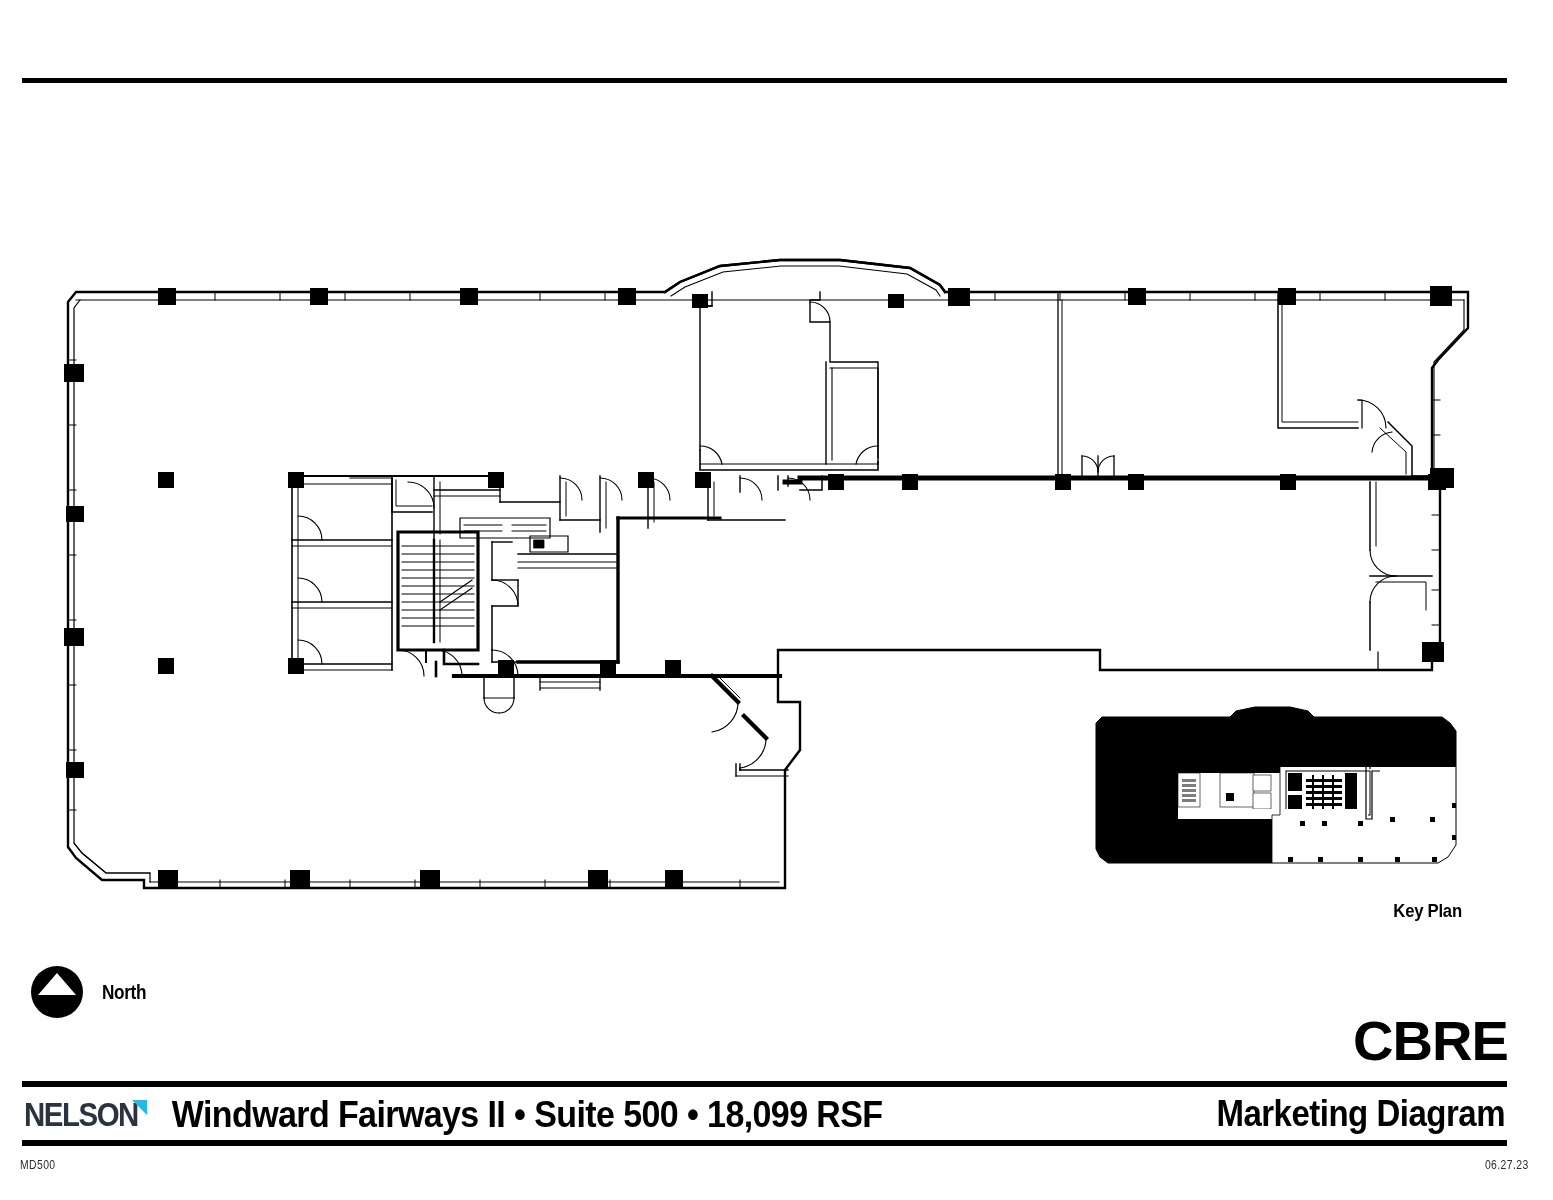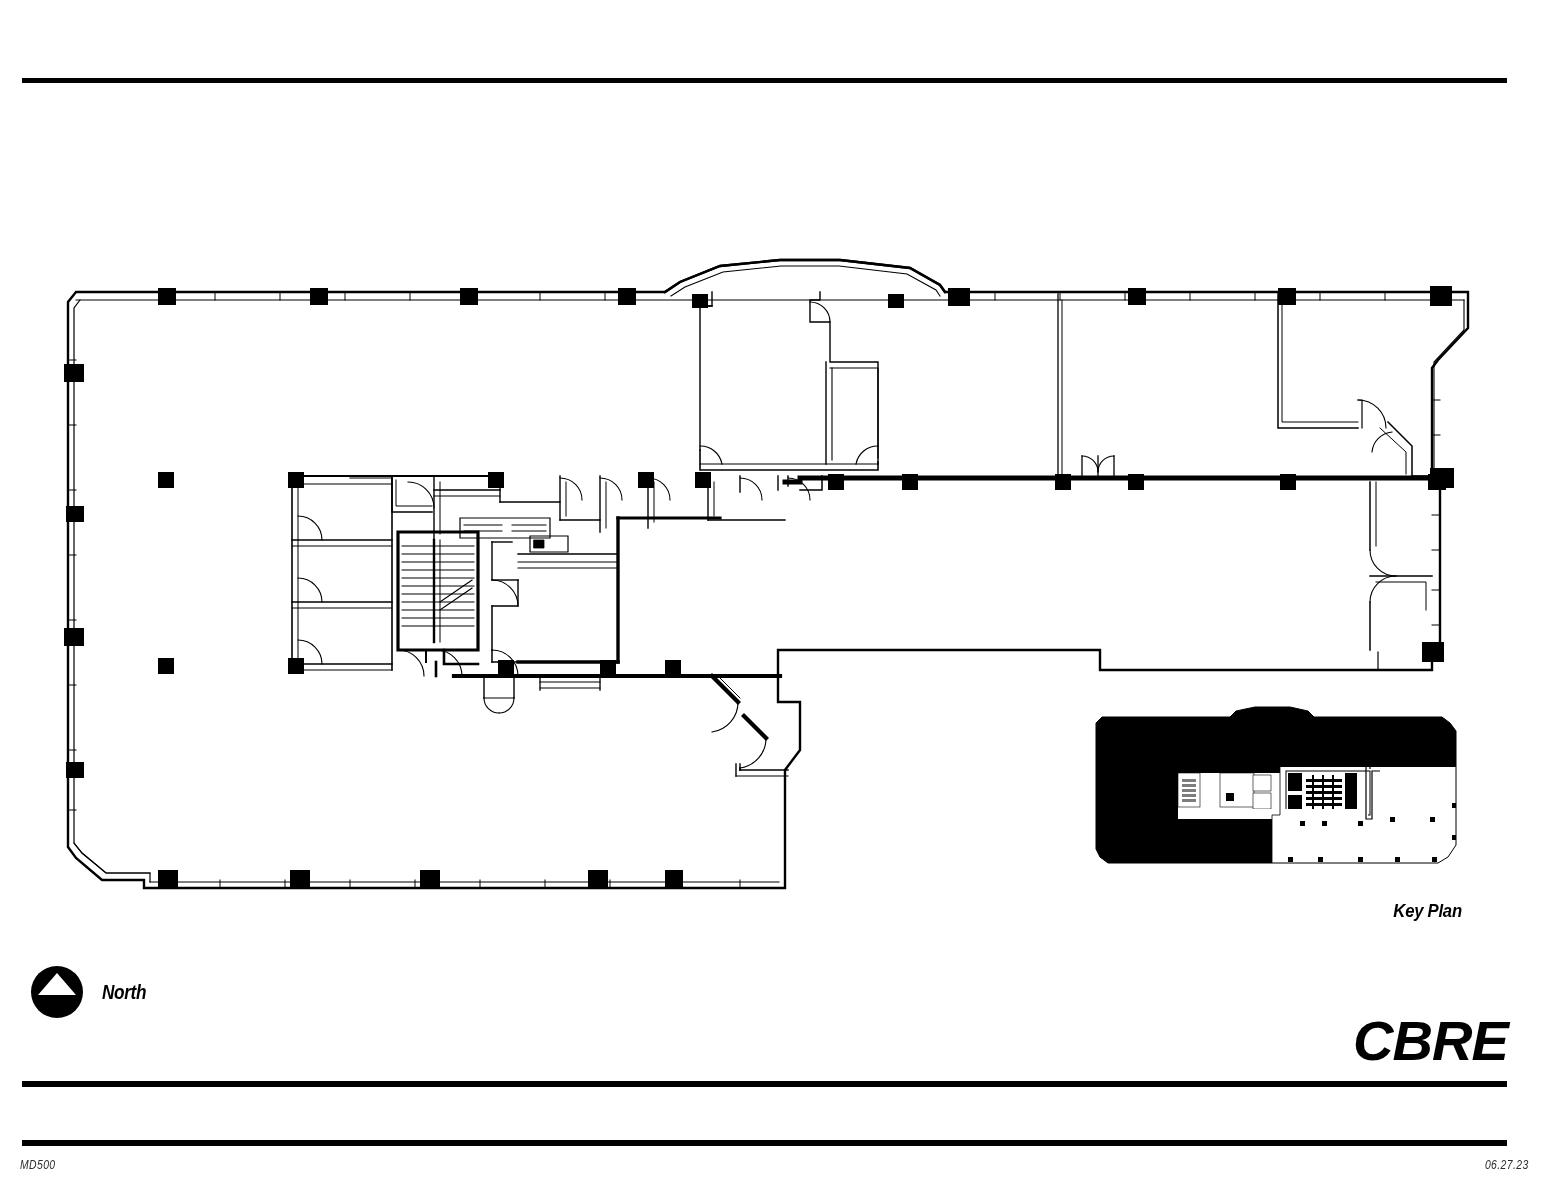--- a/index.html
+++ b/index.html
@@ -12,21 +12,20 @@
     height: 1200px;
     position: relative;
     font-family: "Liberation Sans", sans-serif;
     overflow: hidden;
     -webkit-font-smoothing: antialiased;
   }
 
   .sheet {
     position: absolute;
     inset: 0;
-    font-style: italic;
   }
 
   
   .top-rule {
     position: absolute;
     left: 22px;
     top: 78px;
     width: 1485px;
     height: 5px;
     background: #000;
@@ -617,19 +616,27 @@
       <circle cx="27" cy="27" r="26" fill="#000000"></circle>
       <path d="M 27 8 L 46 30 L 8 30 Z" fill="#ffffff"></path>
     </svg>
     <span class="north-label">North</span>
   </div>
 
   <div class="cbre-logo">CBRE</div>
 
   <div class="footer-rule-top"></div>
 
+  <div class="footer-row">
+    <div class="nelson-logo">
+      <span class="nelson-word">NELSON</span>
+      <span class="nelson-tri"></span>
+    </div>
+    <div class="project-title">Windward Fairways II • Suite 500 • 18,099 RSF</div>
+    <div class="sheet-title">Marketing Diagram</div>
+  </div>
 
   <div class="footer-rule-bottom"></div>
 
   <div class="sheet-number">MD500</div>
   <div class="sheet-date">06.27.23</div>
 
 </div>
 
 </body></html>

